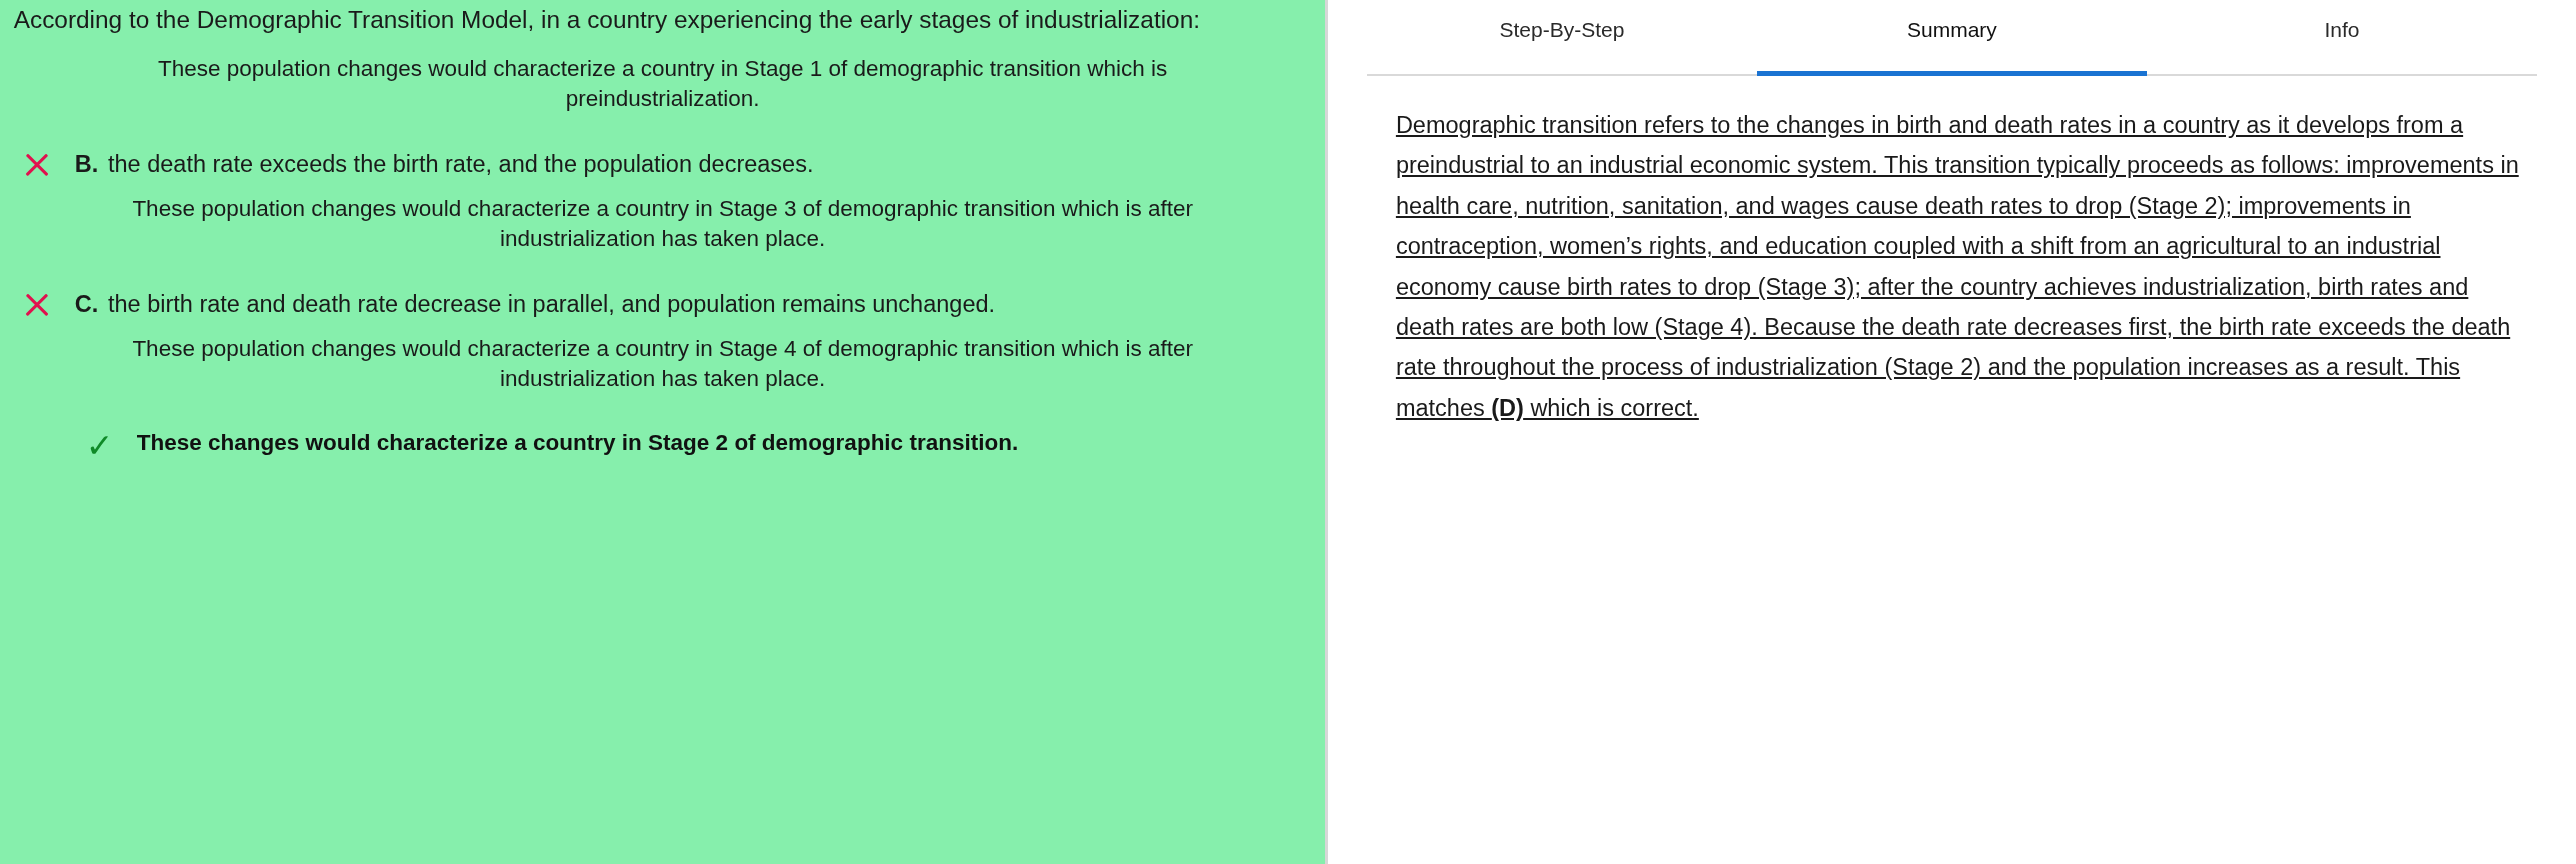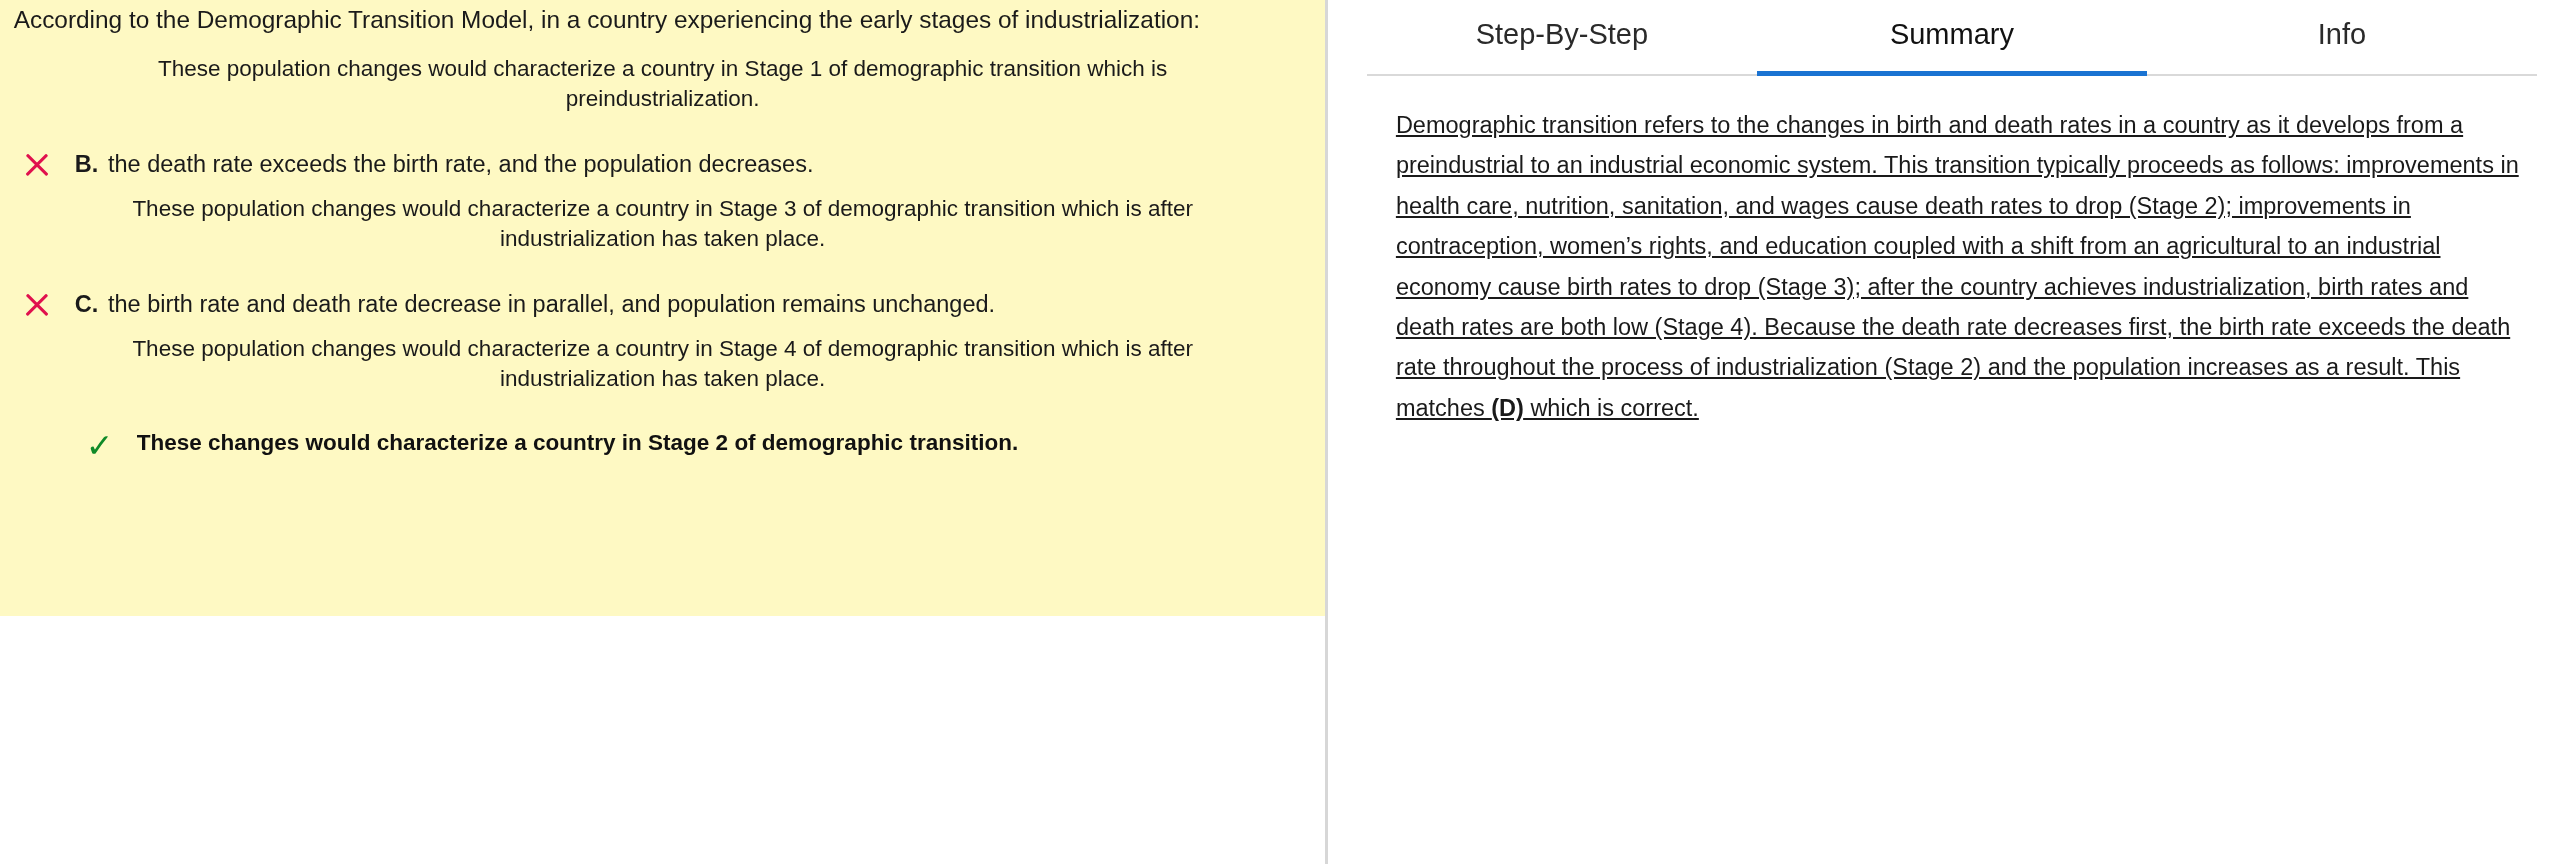--- a/index.html
+++ b/index.html
@@ -16,23 +16,23 @@
     position: relative;
     width: 2576px;
     height: 864px;
     display: flex;
     background: #ffffff;
   }
 
   
   .left-pane {
     width: 1325px;
-    height: 616px;
+    height: 864px;
     padding: 3.9px 29px 0 13.7px;
-    background: #fef9c3;
+    background: #86efac;
     position: relative;
     overflow: hidden;
   }
   .divider {
     width: 2.9px;
     height: 864px;
     background: #d7d7d7;
     flex: 0 0 2.9px;
   }
 
@@ -160,21 +160,21 @@
     position: relative;
   }
   .tabs {
     display: flex;
     border-bottom: 2px solid #d9d9d9;
     height: 76px;
   }
   .tab {
     flex: 1;
     text-align: center;
-    font-size: 29px;
+    font-size: 21px;
     color: #2a2a2a;
     padding-top: 17.6px;
     cursor: pointer;
     position: relative;
   }
   .tab.active {
     font-weight: normal;
     color: #111111;
   }
   .tab.active::after {

